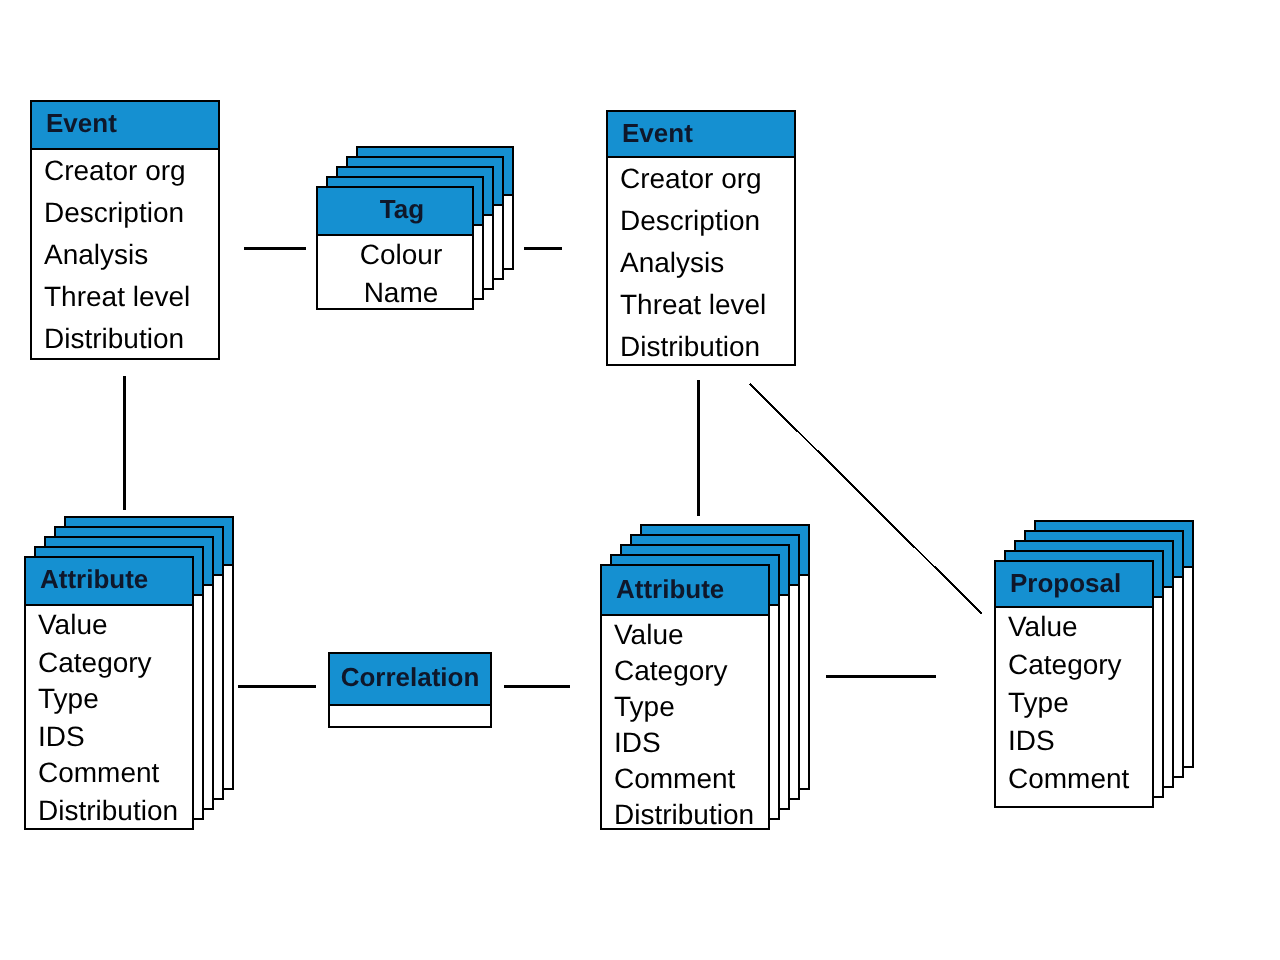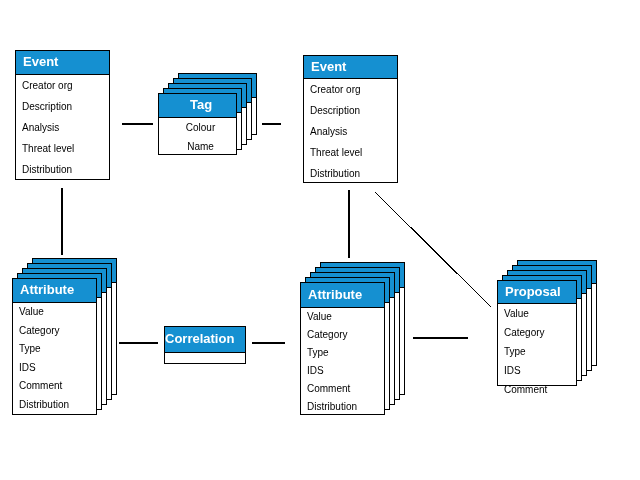--- a/index.html
+++ b/index.html
@@ -30,46 +30,46 @@
     border: 1.5px solid #000000;
     box-sizing: border-box;
   }
   .hdr {
     background: var(--accent, #1590d1);
     border-bottom: 1.5px solid #000000;
     height: var(--hh, 24px);
     box-sizing: border-box;
   }
   .title {
-    color: #ffffff;
+    color: #0f172a;
     font-size: 13px;
     font-weight: bold;
     line-height: calc(var(--hh, 24px) - 2px);
     padding-left: 7px;
     white-space: nowrap;
     overflow: hidden;
   }
   .field {
-    font-size: 10px;
+    font-size: 14px;
     color: #000000;
     line-height: var(--rh, 19px);
     height: var(--rh, 19px);
     padding-left: 6px;
     white-space: nowrap;
     overflow: hidden;
   }
   
   [data-entity-id="event-left"]       { left: 15px;  top: 50px;  width: 95px; height: 130px; --hh: 24px; --rh: 21px; }
   [data-entity-id="tag"]              { left: 158px; top: 93px;  width: 79px; height: 62px; text-align: center;  --hh: 24px; --rh: 19px; }
   [data-entity-id="event-right"]      { left: 303px; top: 55px;  width: 95px; height: 128px; --hh: 23px; --rh: 21px; }
   [data-entity-id="attribute-left"]   { left: 12px;  top: 278px; width: 85px; height: 137px; --hh: 24px; --rh: 18.5px; }
   [data-entity-id="correlation"]      { left: 164px; top: 326px; width: 82px; height: 38px;  --hh: 26px; --rh: 12px; }
   [data-entity-id="attribute-middle"] { left: 300px; top: 282px; width: 85px; height: 133px; --hh: 25px; --rh: 18px; }
-  [data-entity-id="proposal"]         { left: 497px; top: 280px; width: 80px; height: 106px; --hh: 23px; --rh: 19px; }
-  [data-entity-id="correlation"] .title { padding-left: 0; }
+  [data-entity-id="proposal"]         { left: 497px; top: 280px; width: 80px; height: 124px; --hh: 23px; --rh: 19px; }
+  [data-entity-id="correlation"] .title { text-align: center; padding-left: 0; }
 </style>
 </head>
 <body>
 
 <div class="canvas">
   <svg id="edge-svg" width="640" height="480" shape-rendering="crispEdges">
       <line x1="122" y1="124" x2="153" y2="124" stroke="#000000" stroke-width="1.5"></line>
       <line x1="262" y1="124" x2="281" y2="124" stroke="#000000" stroke-width="1.5"></line>
       <line x1="62" y1="188" x2="62" y2="255" stroke="#000000" stroke-width="1.5"></line>
       <line x1="349" y1="190" x2="349" y2="258" stroke="#000000" stroke-width="1.5"></line>

